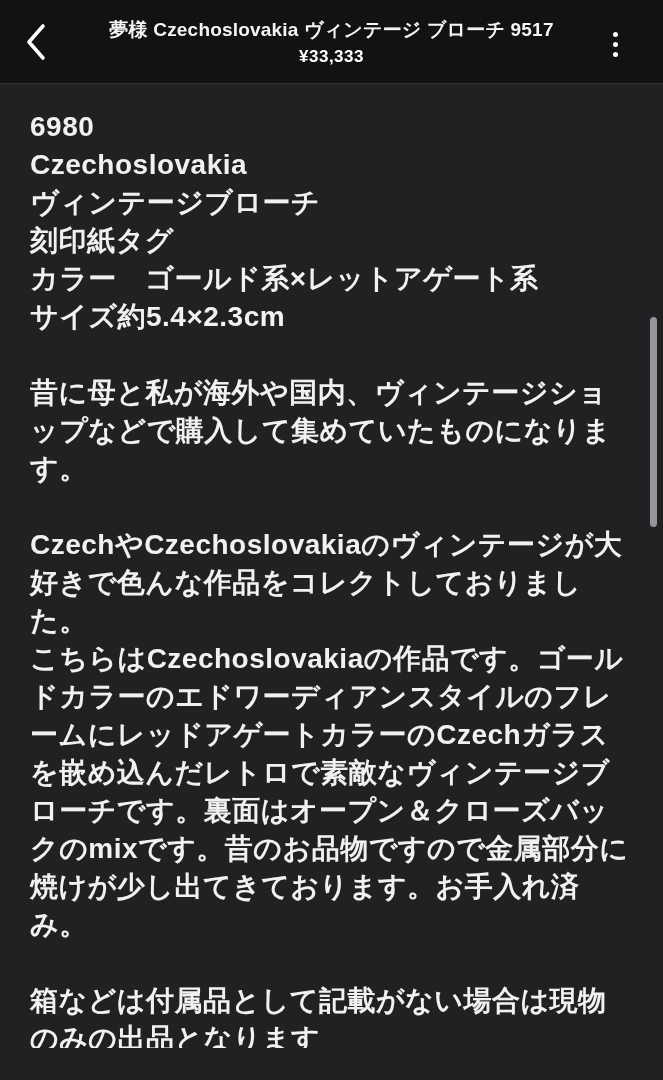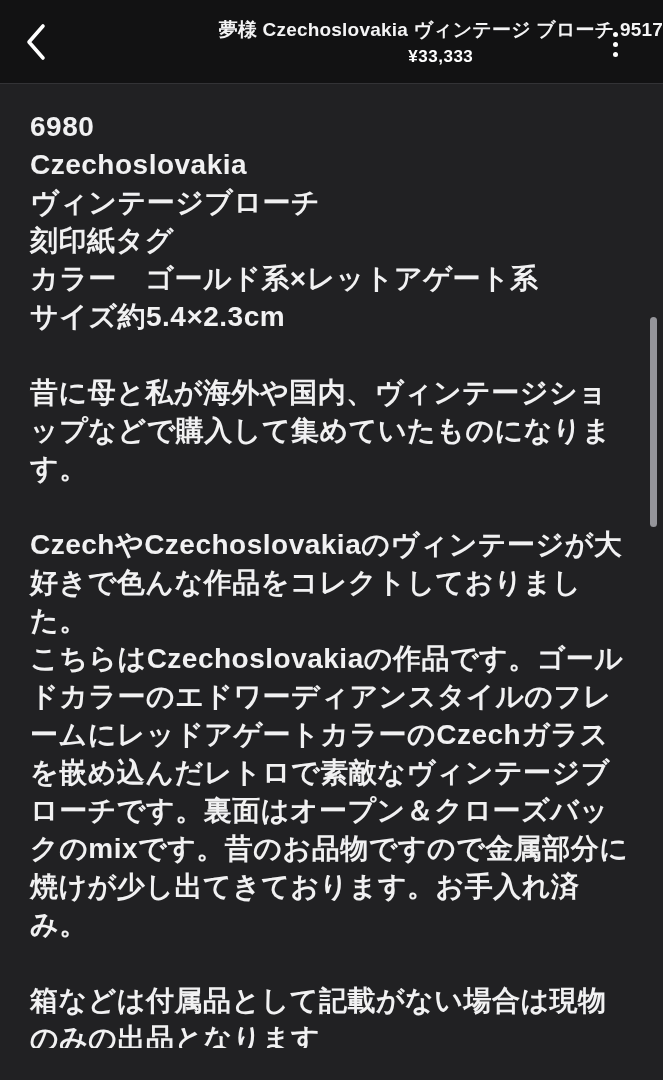--- a/index.html
+++ b/index.html
@@ -16,21 +16,21 @@
     font-family: "Liberation Sans", "DejaVu Sans", sans-serif;
   }
   
   .app-header {
     position: relative;
     height: 84px;
     background: #121213;
     border-bottom: 1px solid #333336;
     display: flex;
     align-items: center;
-    justify-content: flex-end;
+    justify-content: center;
     box-sizing: border-box;
   }
   .back-btn {
     position: absolute;
     left: 10px;
     top: 14px;
     width: 52px;
     height: 56px;
     background: none;
     border: none;

